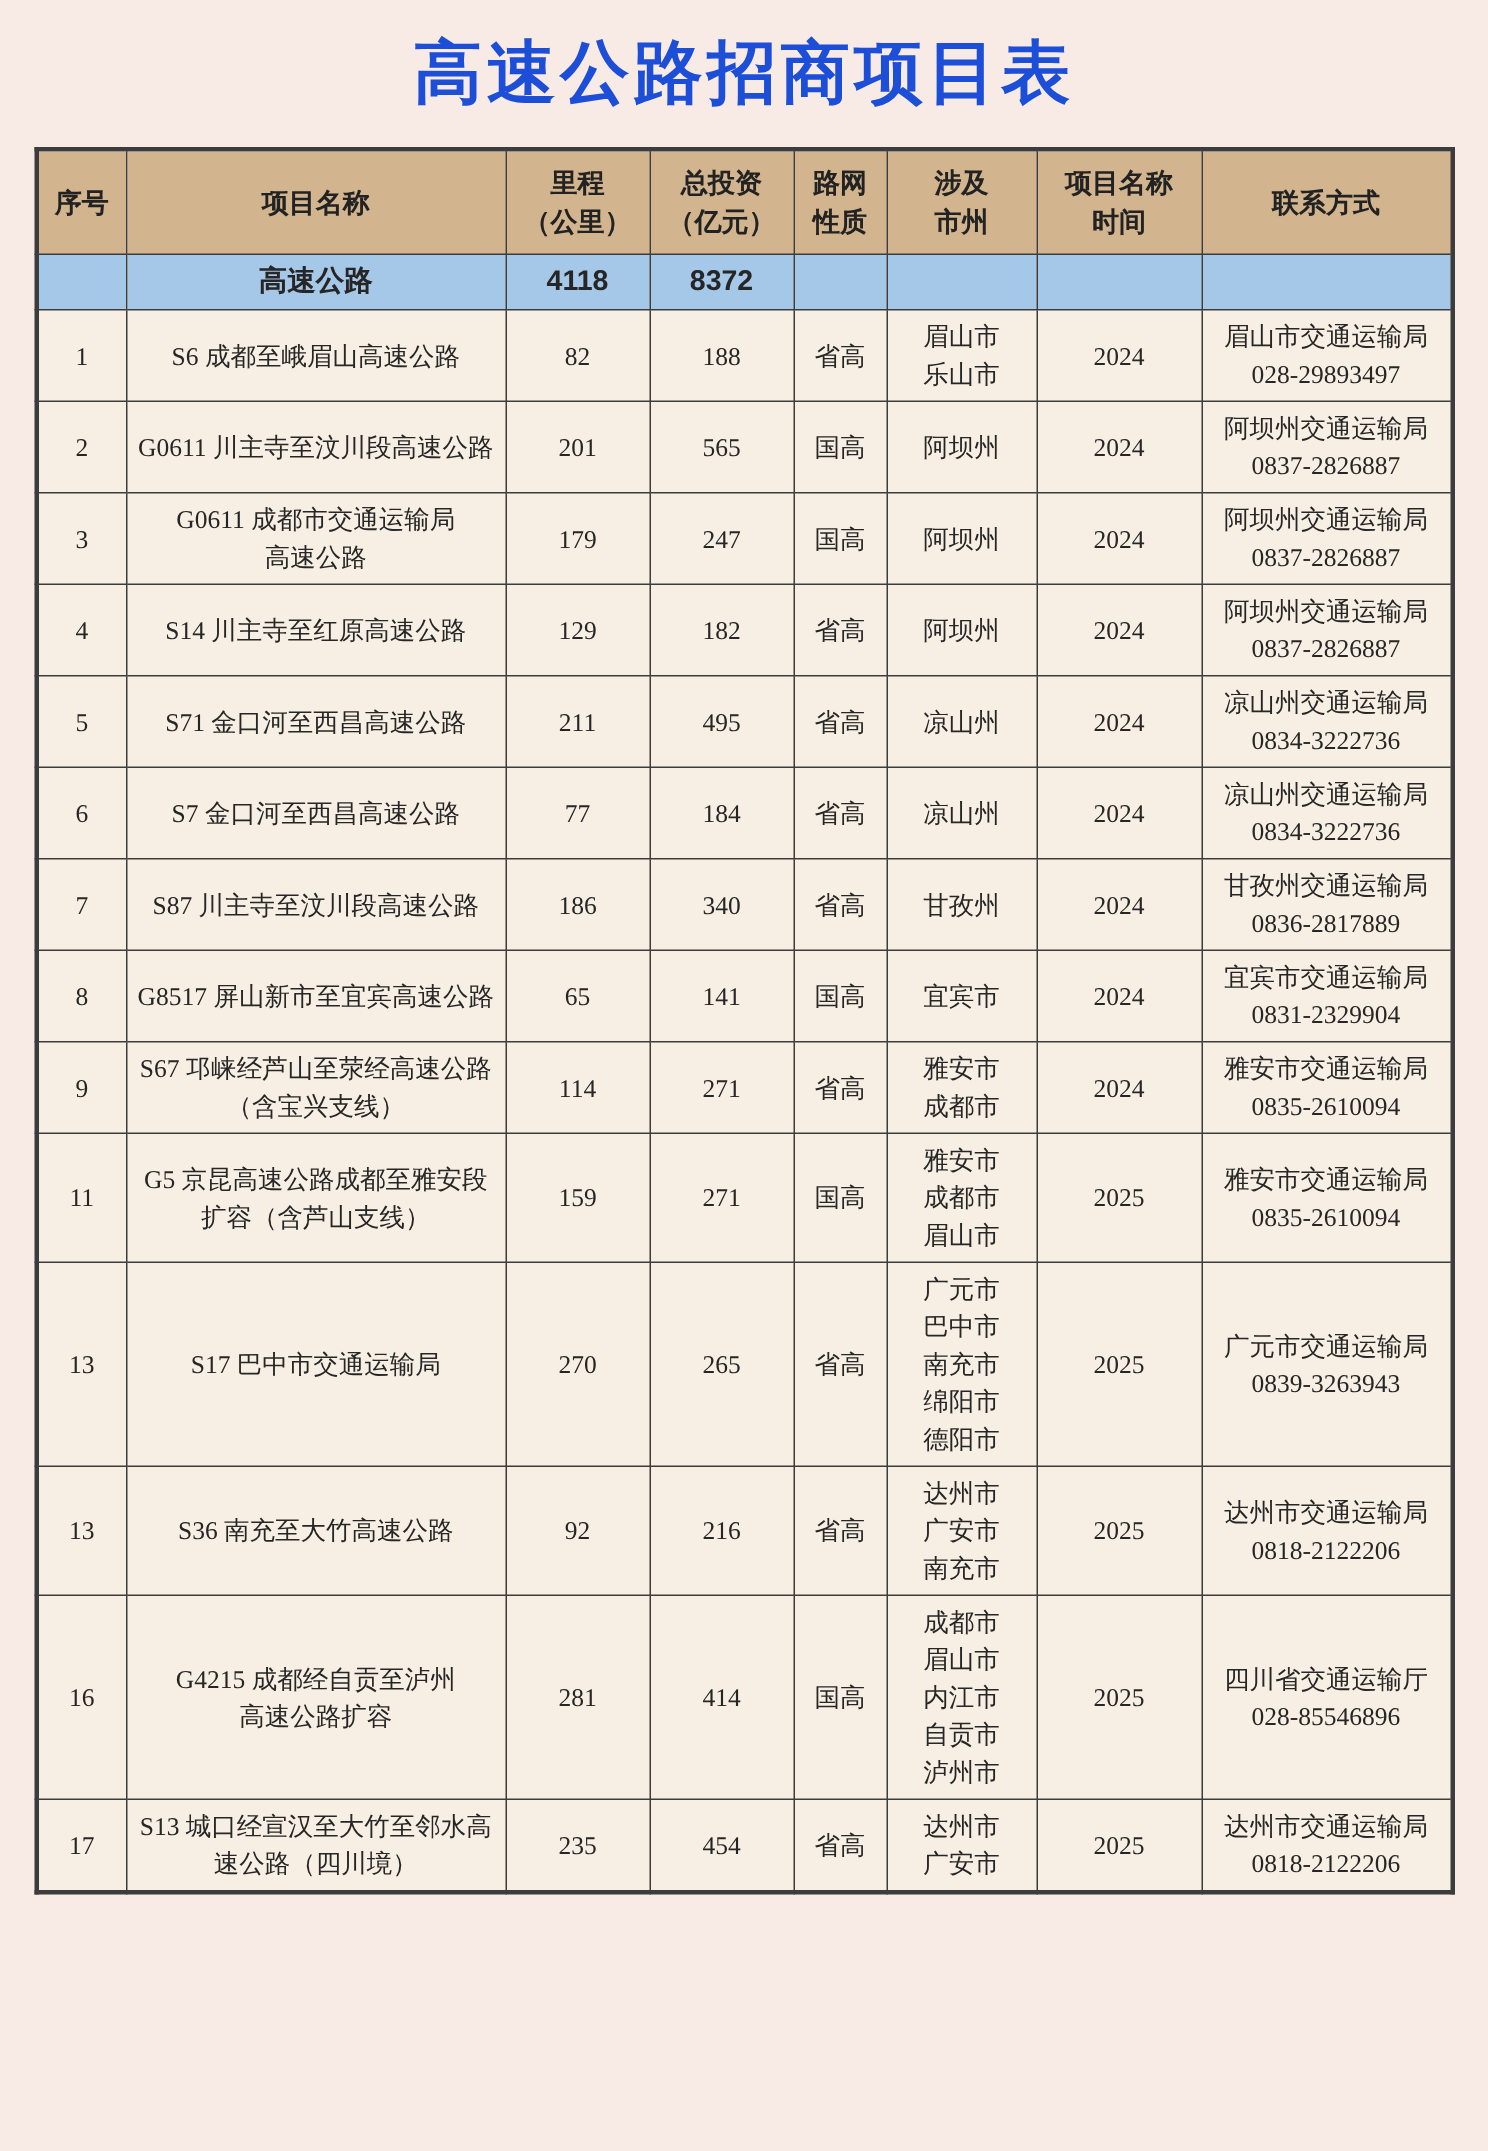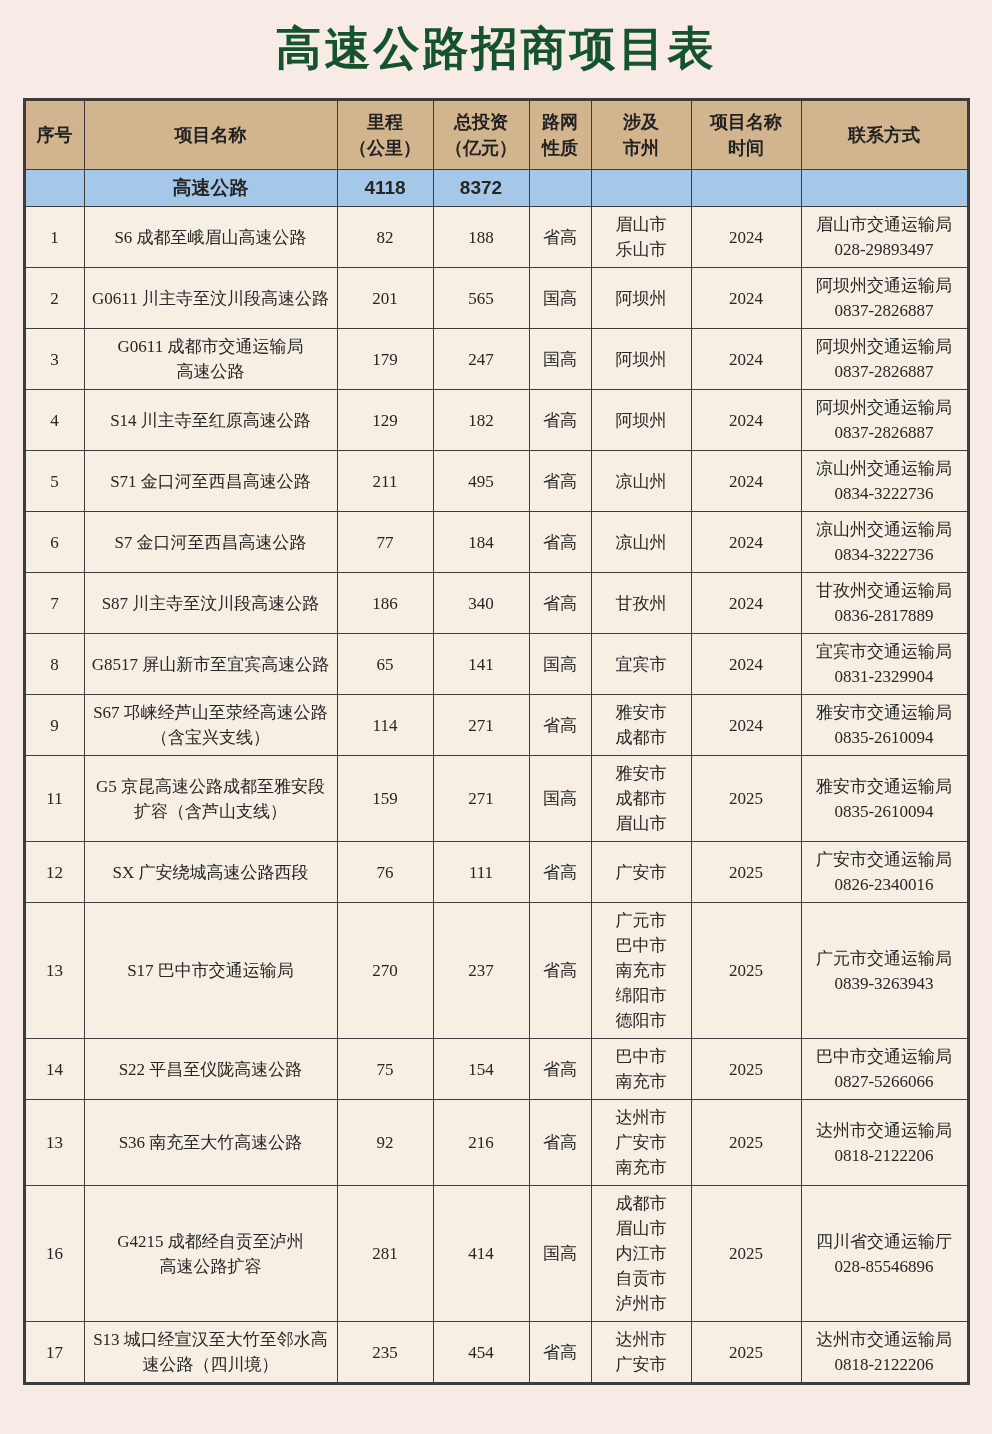--- a/index.html
+++ b/index.html
@@ -13,21 +13,21 @@
   .page {
     width: 992px;
     min-height: 1434px;
     box-sizing: border-box;
     padding-top: 12px;
   }
   .page-title {
     text-align: center;
     font-size: 46px;
     font-weight: bold;
-    color: #14532d;
+    color: #1d4ed8;
     letter-spacing: 3px;
     margin: 6px 0 18px 0;
     font-family: Liberation Sans, sans-serif;
   }
   table.projects {
     border-collapse: collapse;
     margin: 0 auto;
     width: 944px;
     table-layout: fixed;
     background: #f7efe3;
@@ -306,76 +306,41 @@
             <div class="line">成都市</div>
             <div class="line">眉山市</div>
           </td>
           <td>2025</td>
           <td>
             <div class="line">雅安市交通运输局</div>
             <div class="line">0835-2610094</div>
           </td>
         </tr>
         <tr>
-          <td>12</td>
-          <td>
-            <div class="line">SX 广安绕城高速公路西段</div>
-          </td>
-          <td>76</td>
-          <td>111</td>
-          <td>省高</td>
-          <td>
-            <div class="line">广安市</div>
-          </td>
-          <td>2025</td>
-          <td>
-            <div class="line">广安市交通运输局</div>
-            <div class="line">0826-2340016</div>
-          </td>
-        </tr>
-        <tr>
           <td>13</td>
           <td>
             <div class="line">S17 巴中市交通运输局</div>
           </td>
           <td>270</td>
-          <td>237</td>
+          <td>265</td>
           <td>省高</td>
           <td>
             <div class="line">广元市</div>
             <div class="line">巴中市</div>
             <div class="line">南充市</div>
             <div class="line">绵阳市</div>
             <div class="line">德阳市</div>
           </td>
           <td>2025</td>
           <td>
             <div class="line">广元市交通运输局</div>
             <div class="line">0839-3263943</div>
           </td>
         </tr>
         <tr>
-          <td>14</td>
-          <td>
-            <div class="line">S22 平昌至仪陇高速公路</div>
-          </td>
-          <td>75</td>
-          <td>154</td>
-          <td>省高</td>
-          <td>
-            <div class="line">巴中市</div>
-            <div class="line">南充市</div>
-          </td>
-          <td>2025</td>
-          <td>
-            <div class="line">巴中市交通运输局</div>
-            <div class="line">0827-5266066</div>
-          </td>
-        </tr>
-        <tr>
           <td>13</td>
           <td>
             <div class="line">S36 南充至大竹高速公路</div>
           </td>
           <td>92</td>
           <td>216</td>
           <td>省高</td>
           <td>
             <div class="line">达州市</div>
             <div class="line">广安市</div>

